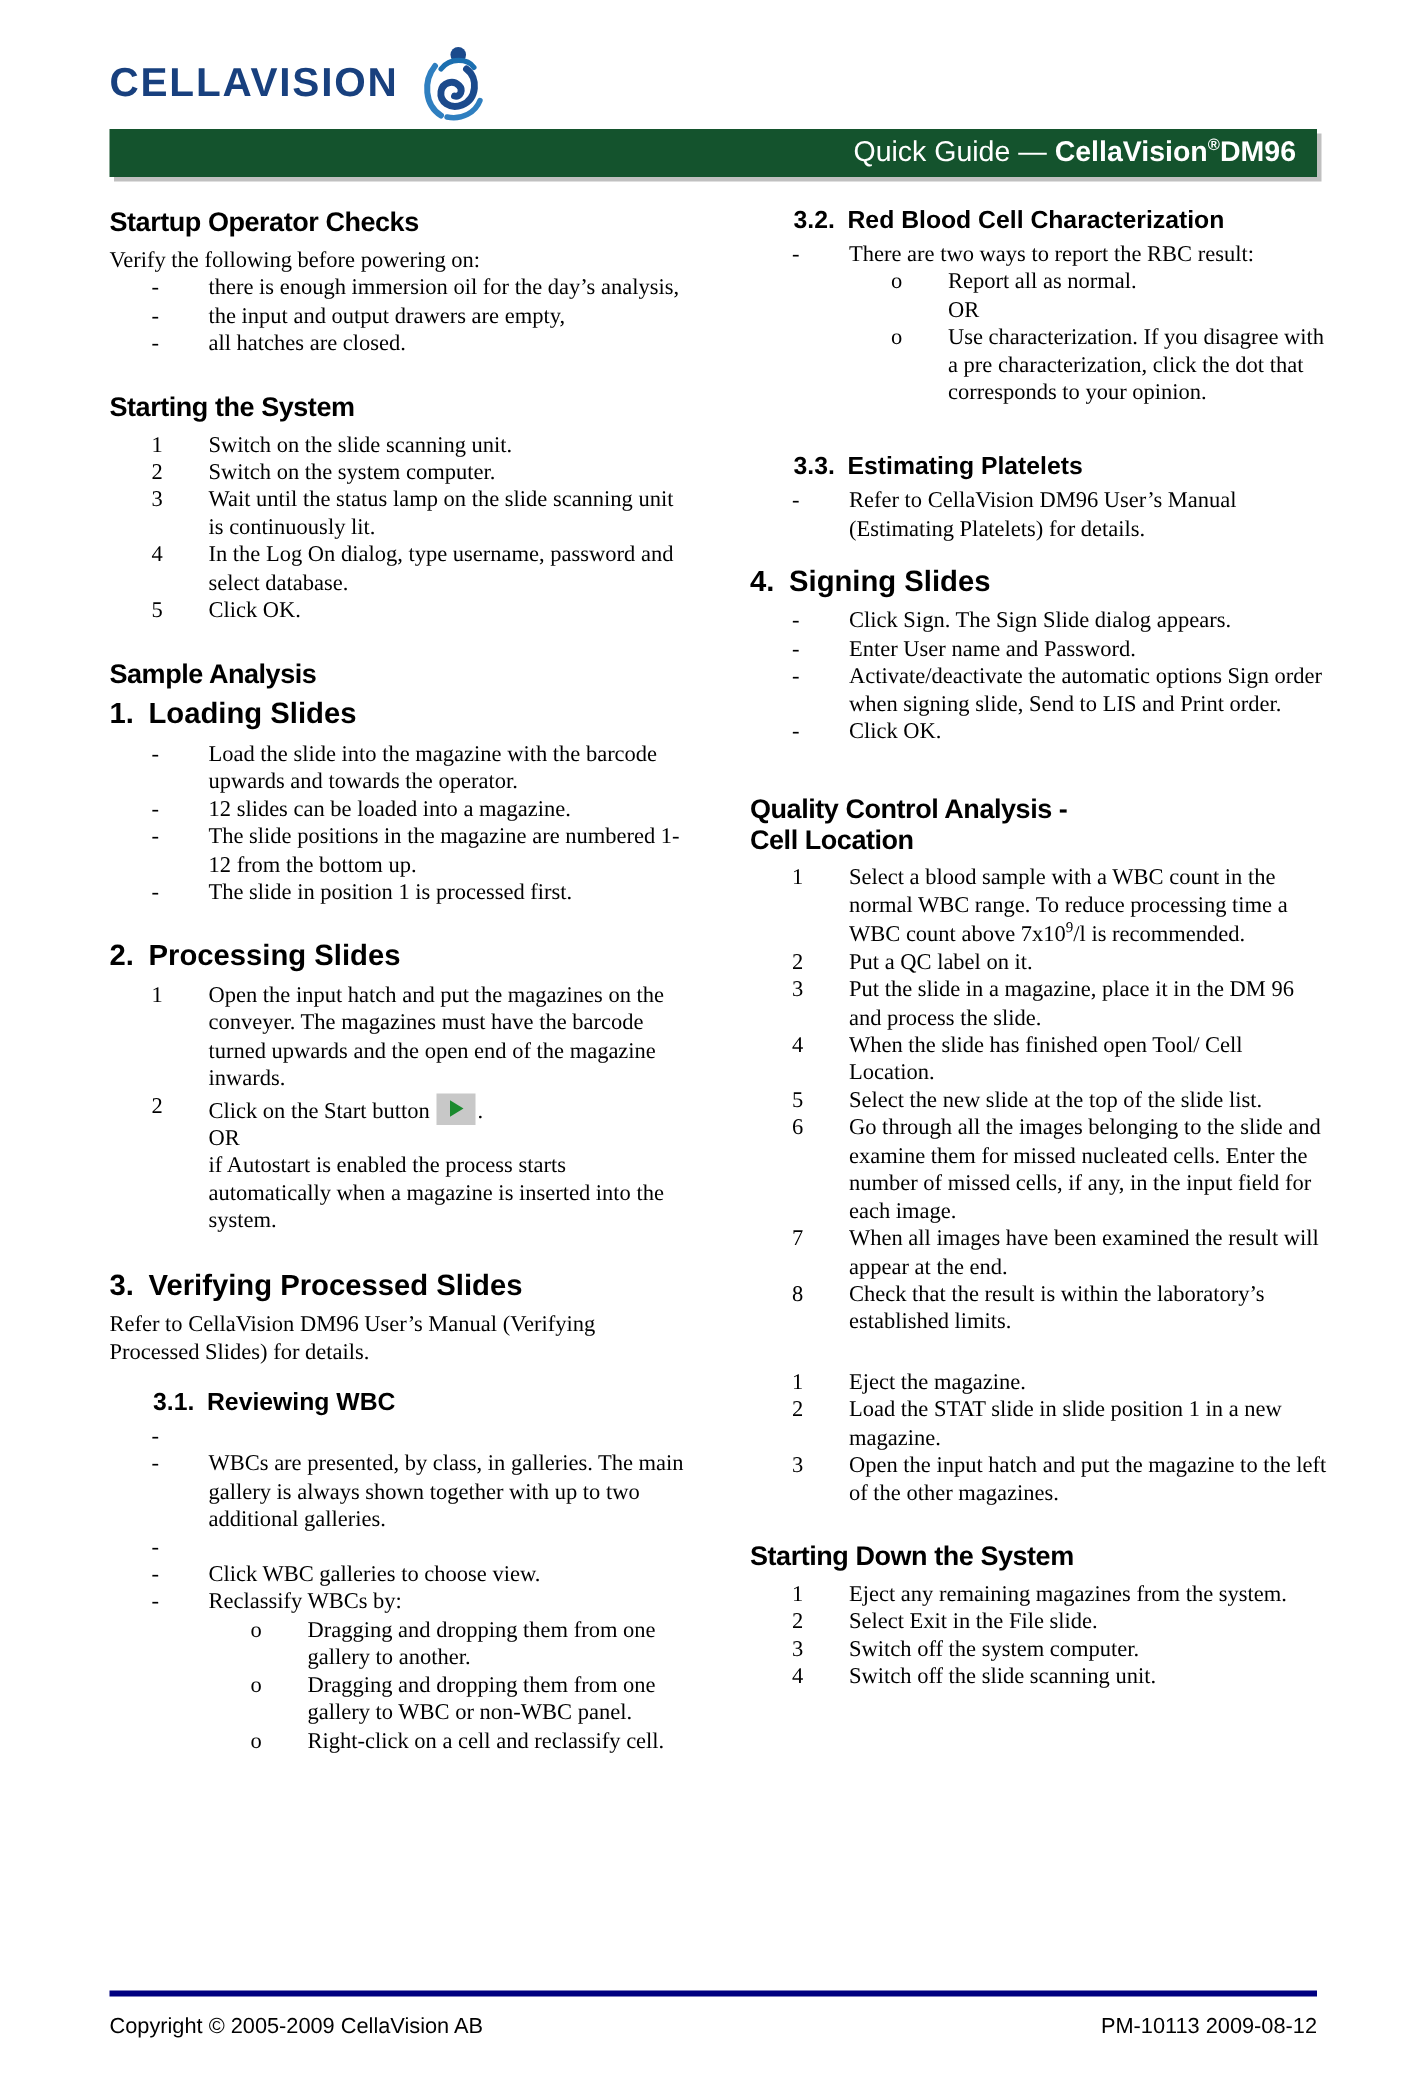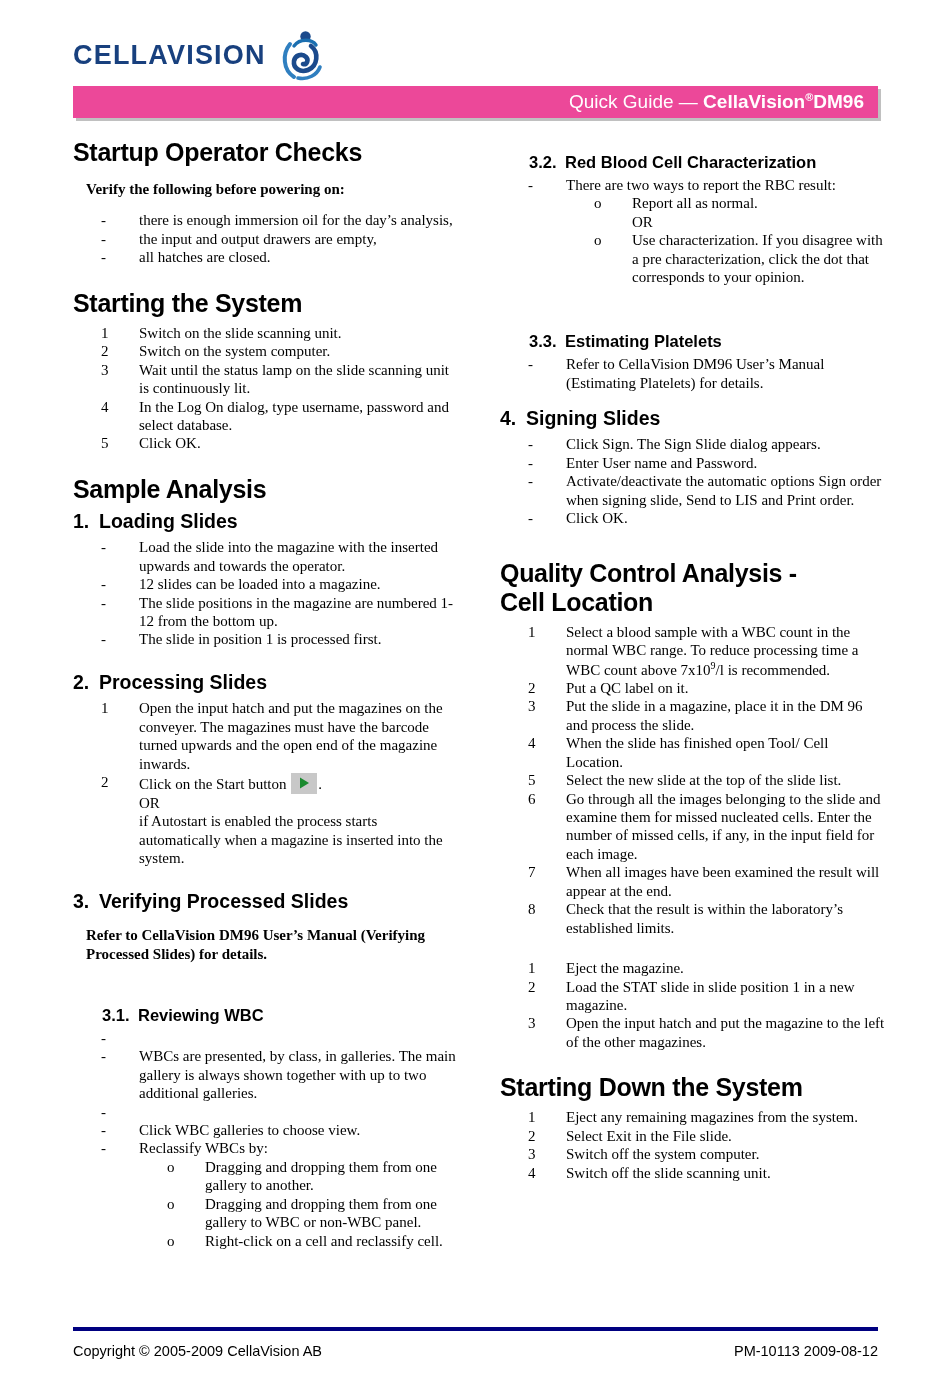--- a/index.html
+++ b/index.html
@@ -46,21 +46,21 @@
     height: 54px;
     display: block;
   }
 
   .title-bar {
     position: absolute;
     left: 73px;
     top: 86px;
     width: 805px;
     height: 32px;
-    background: #ec4899;
+    background: #14532d;
     box-shadow: 3px 3px 0 rgba(140,140,140,0.55);
   }
   .title-bar-text {
     position: absolute;
     right: 14px;
     top: 50%;
     transform: translateY(-50%);
     color: #ffffff;
     font-family: "Liberation Sans", "DejaVu Sans", sans-serif;
     font-size: 19px;
@@ -75,55 +75,54 @@
     top: 138px;
     width: 385px;
   }
   .col-left  { left: 73px; }
   .col-right { left: 500px; }
 
   
   h1.h1 {
     font-family: "Liberation Sans", "DejaVu Sans", sans-serif;
     font-weight: bold;
-    font-size: 25px;
+    font-size: 18px;
     margin: 0 0 6px 0;
     line-height: 1.16;
     letter-spacing: -0.3px;
   }
   h2.h2 {
     font-family: "Liberation Sans", "DejaVu Sans", sans-serif;
     font-weight: bold;
     font-size: 19.5px;
     margin: 0 0 5px 0;
     line-height: 1.2;
     display: flex;
   }
   h2.h2 .num { width: 26px; flex: 0 0 26px; }
   h3.h3 {
     font-family: "Liberation Sans", "DejaVu Sans", sans-serif;
     font-weight: bold;
     font-size: 16.5px;
-    margin: 15px 0 3px 0;
+    margin: 0 0 3px 0;
     line-height: 1.2;
     display: flex;
     padding-left: 29px;
   }
   h3.h3 .num { width: 36px; flex: 0 0 36px; }
 
   .spacer-lg { height: 22px; }
   .spacer-md { height: 15px; }
   .spacer-sm { height: 9px; }
 
   
   p.para {
     font-size: 15px;
     line-height: 1.23;
-    margin: 13px;
-    font-weight: bold;
+    margin: 0;
   }
 
   ul.list, ol.list {
     list-style: none;
     margin: 0;
     padding: 0;
   }
   li.item {
     display: flex;
     font-size: 15px;
@@ -250,21 +249,21 @@
 
     <h1 class="h1">Sample Analysis</h1>
 
     <h2 class="h2">
       <span class="num">1.</span>
       <span>Loading Slides</span>
     </h2>
     <ul class="list">
       <li class="item lvl1">
         <span class="marker">-</span>
-        <span class="body">Load the slide into the magazine with the inserted upwards and towards the operator.</span>
+        <span class="body">Load the slide into the magazine with the barcode upwards and towards the operator.</span>
       </li>
       <li class="item lvl1">
         <span class="marker">-</span>
         <span class="body">12 slides can be loaded into a magazine.</span>
       </li>
       <li class="item lvl1">
         <span class="marker">-</span>
         <span class="body">The slide positions in the magazine are numbered 1-12 from the bottom up.</span>
       </li>
       <li class="item lvl1">

